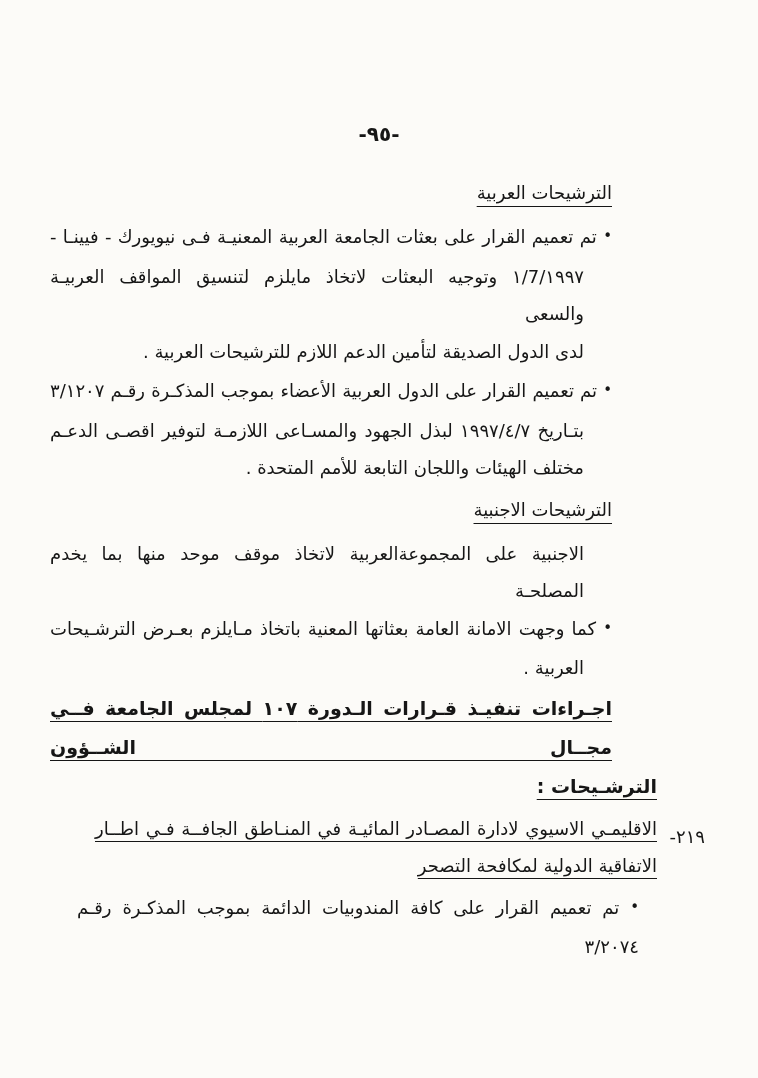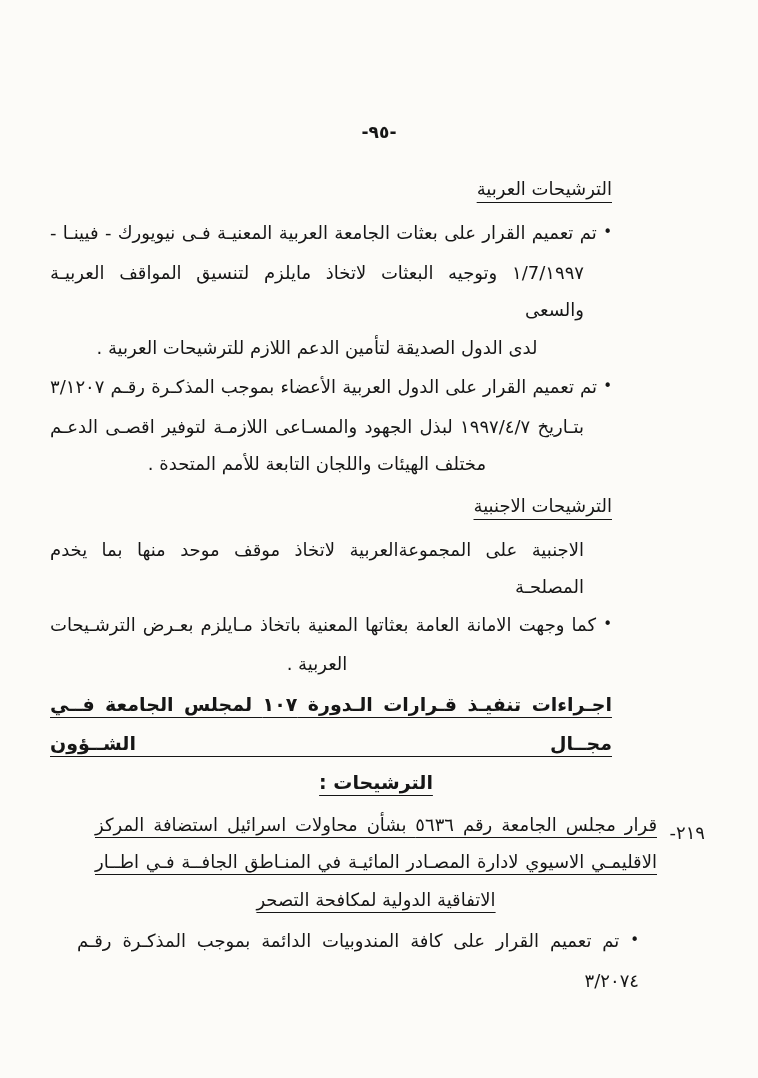--- a/index.html
+++ b/index.html
@@ -10,33 +10,33 @@
     margin:0 auto;
     background:#fcfbf8;
     color:#161616;
     overflow:hidden;
     box-sizing:border-box;
   }
   .page-number{
     direction:ltr;
     text-align:center;
     padding-top:122px;
-    font-size:17px;
+    font-size:20px;
     letter-spacing:3px;
     font-weight:bold;
   }
   .content{
     direction:rtl;
     box-sizing:border-box;
     padding:24px 146px 0 50px;
     font-size:18px;
   }
   .line{line-height:37.5px; white-space:normal;}
   .jl{text-align:justify; text-align-last:justify;}
-  .ll{text-align:center;}
+  .ll{text-align:right;}
   .hang{padding-right:28px;}
   .u{text-decoration:underline; text-decoration-thickness:1px; text-underline-offset:6px;}
   .sec-title{
     text-align:right;
     line-height:30px;
     margin:8px 0 10px 0;
   }
   .sec-title .u{text-underline-offset:7px;}
   .para{margin:0 0 2px 0;}
   .bullet{font-size:15px; display:inline-block; transform:translateY(-2px);}
@@ -85,27 +85,26 @@
     </div>
 
     <div class="para">
       <div class="line jl hang">الاجنبية على المجموعةالعربية لاتخاذ موقف موحد منها بما يخدم المصلحـة</div>
       <div class="line jl"><span class="bullet">•</span> <span>كما وجهت الامانة العامة بعثاتها المعنية باتخاذ  مـايلزم بعـرض الترشـيحات</span></div>
       <div class="line ll hang">العربية .</div>
     </div>
 
     <div class="bold-title">
       <div class="line jl"><span class="u">اجـراءات تنفيـذ قـرارات الـدورة ١٠٧ لمجلس الجامعة فــي مجــال الشــؤون</span></div>
-      <div class="line ll outdent45"><span class="u">الترشيحات :</span></div>
+      <div class="line ll outdent45"><span class="u">الترشـيحات :</span></div>
     </div>
 
     <div class="item outdent45">
       <div class="item-number">٢١٩-</div>
       <div class="item-lines">
-        <div class="line jl"><span class="u">قرار مجلس الجامعة رقم ٥٦٣٦ بشأن محاولات  اسرائيل استضافة المركز</span></div>
         <div class="line jl"><span class="u">الاقليمـي الاسيوي لادارة المصـادر المائيـة في المنـاطق الجافــة فـي اطــار</span></div>
         <div class="line ll"><span class="u">الاتفاقية الدولية لمكافحة التصحر</span></div>
       </div>
     </div>
 
     <div class="spacer-sm"></div>
 
     <div class="para outdent27">
       <div class="line jl"><span class="bullet">•</span> <span>تم تعميم القرار على كافة المندوبيات الدائمة بموجب  المذكـرة رقـم ٣/٢٠٧٤</span></div>
 

